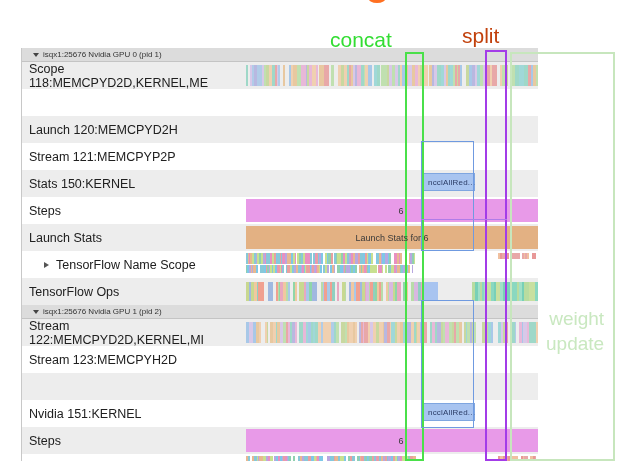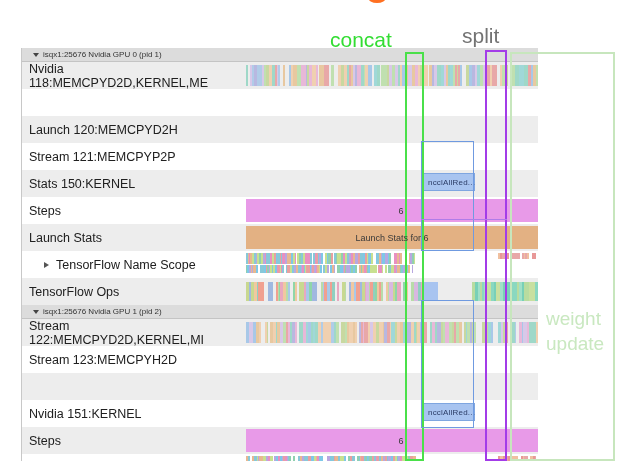--- a/index.html
+++ b/index.html
@@ -1,22 +1,22 @@
 <!DOCTYPE html>
 <html><head>
 <meta charset="utf-8">
 <style>
   html,body{margin:0;padding:0;background:#ffffff;}
   body{width:622px;height:461px;overflow:hidden;position:relative;
        font-family:"Liberation Sans", sans-serif;}
 
   
-  .anno{position:absolute;font-weight:400;white-space:nowrap;}
+  .anno{position:absolute;font-weight:400;white-space:nowrap;text-align:right;}
   #anno-concat{left:330px;top:28px;font-size:21px;color:#33dd33;}
-  #anno-split{left:462px;top:24px;font-size:21px;color:#737373;}
+  #anno-split{left:462px;top:24px;font-size:21px;color:#c2410c;}
   #anno-nccl{left:428px;top:104px;font-size:19px;color:#4a7fd4;}
   #anno-weight{left:546px;top:306px;font-size:19px;color:#c9e8c0;line-height:25px;}
   #anno-weight span{display:block;}
   #anno-orange{position:absolute;left:368px;top:-8px;width:18px;height:11px;
        border-radius:50%;background:#ff7022;}
 
   
   #panel{position:absolute;left:21px;top:48px;width:516px;height:413px;
          background:#ffffff;border-left:1px solid #c8c8c8;overflow:hidden;}
 
@@ -76,21 +76,21 @@
   <span>update</span>
 </div>
 
 <div id="panel">
     <div class="grp-head">
       <span class="tri"></span>
       <span>isqx1:25676 Nvidia GPU 0 (pid 1)</span>
     </div>
     <div class="row alt">
       <div class="rlabel">
-        <span>Nvidia 118:MEMCPYD2D,KERNEL,ME</span>
+        <span>Scope 118:MEMCPYD2D,KERNEL,ME</span>
       </div>
       <div class="rtrack">
         <div class="bars" style="left: 0px; width: 263px;">
           <i style="width: 1.78487px; background: rgb(159, 216, 200);"></i>
           <i style="width: 1.90763px; background: transparent;"></i>
           <i style="width: 2.22191px; background: rgb(216, 200, 232);"></i>
           <i style="width: 2.13799px; background: rgb(176, 204, 232);"></i>
           <i style="width: 3.19236px; background: rgb(184, 184, 224);"></i>
           <i style="width: 3.20788px; background: rgb(176, 204, 232);"></i>
           <i style="width: 1.7549px; background: rgb(176, 204, 232);"></i>

